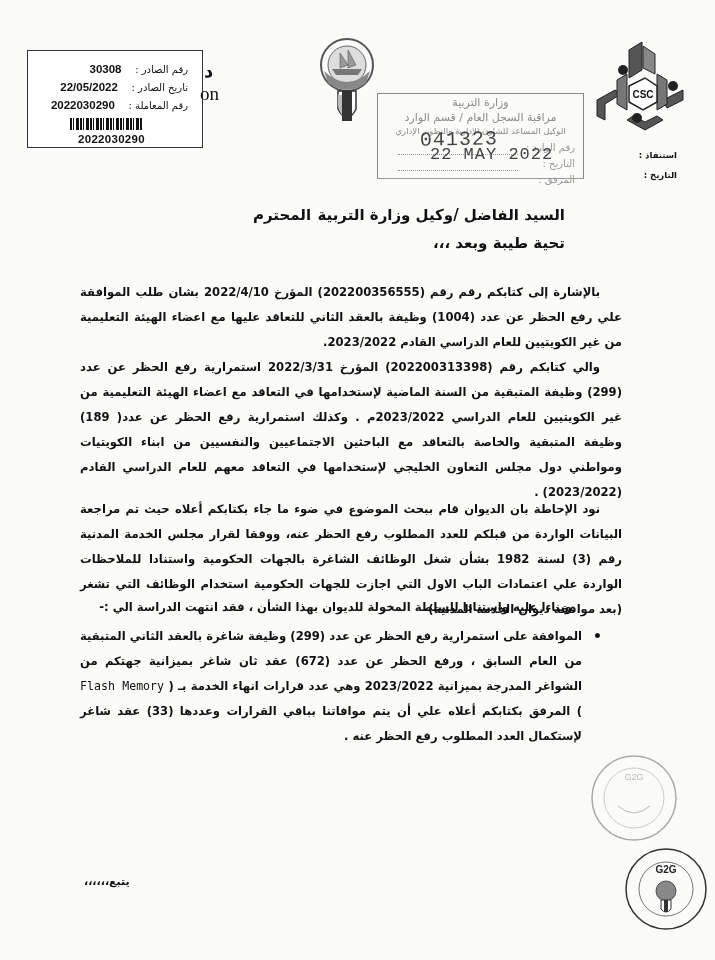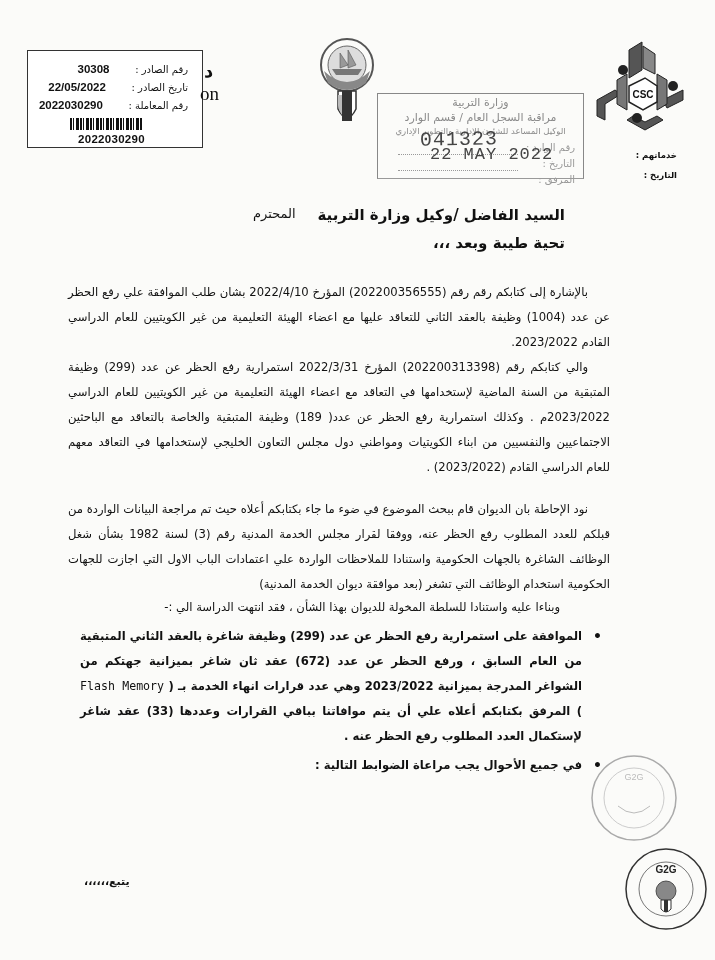--- a/index.html
+++ b/index.html
@@ -9,21 +9,21 @@
     }
     .abs { position: absolute; }
 
     
     .ref-box {
       left: 27px; top: 50px; width: 174px; height: 96px;
       border: 1.5px solid #333; background: #fff;
     }
     .ref-row { position: absolute; right: 14px; font-size: 10.5px; font-weight: bold; direction: rtl; white-space: nowrap; }
     .ref-row .lbl { font-weight: normal; font-size: 10px; }
-    .ref-row .val { margin-right: 22px; font-family: "Liberation Sans", sans-serif; font-weight: bold; font-size: 11.5px; direction: ltr; unicode-bidi: embed; text-align: center; }
+    .ref-row .val { margin-right: 10px; font-family: "Liberation Sans", sans-serif; font-weight: bold; font-size: 11.5px; direction: ltr; unicode-bidi: embed; text-align: center; }
     .barcode { left: 42px; top: 118px; width: 72px; height: 12px;
       background: repeating-linear-gradient(90deg, #111 0 2px, #fff 2px 3px, #111 3px 4px, #fff 4px 6px, #111 6px 9px, #fff 9px 10px); }
     .barcode-num { left: 78px; top: 133px; font-family: "Liberation Sans", sans-serif; font-weight: bold; font-size: 11.5px; letter-spacing: 0.3px; }
 
     .partial-letterhead { left: 204px; top: 60px; font-size: 18px; font-weight: bold; }
     .partial-letterhead2 { left: 200px; top: 83px; font-family: "Liberation Serif", serif; font-size: 19px; }
 
     
     .emblem { left: 318px; top: 35px; width: 58px; height: 95px; }
 
@@ -38,26 +38,26 @@
     .dots { position: absolute; left: 20px; right: 65px; border-bottom: 1px dotted #999; height: 0; }
     .stamp-num { left: 420px; top: 130px; font-family: "Liberation Mono", monospace; font-size: 20px; color: #444; letter-spacing: 1px; transform: rotate(-1deg); }
     .stamp-date { left: 430px; top: 146px; font-family: "Liberation Mono", monospace; font-size: 17px; color: #444; letter-spacing: 1px; }
 
     
     .csc-logo { left: 587px; top: 30px; width: 110px; height: 110px; }
     .ref-labels { right: 38px; font-size: 8.5px; font-weight: bold; direction: rtl; }
 
     
     .salutation { right: 272px; top: 206px; font-size: 15px; font-weight: bold; direction: rtl; white-space: nowrap; }
-    .respect { left: 253px; top: 206px; font-size: 13px; font-weight: normal; }
+    .respect { left: 253px; top: 206px; font-size: 15px; font-weight: bold; }
     .greeting { right: 277px; top: 234px; font-size: 15px; font-weight: bold; direction: rtl; }
 
     .para {
-      position: absolute; left: 68px; width: 542px; direction: rtl; text-align: justify;
-      font-size: 11.6px; font-weight: normal; line-height: 25px; text-align-last: right;
+      position: absolute; left: 80px; width: 542px; direction: rtl; text-align: justify;
+      font-size: 11.6px; font-weight: bold; line-height: 25px; text-align-last: right;
     }
     .para p { margin: 0; }
     .indent { text-indent: 22px; }
 
     .bullet-list { position: absolute; left: 80px; width: 526px; direction: rtl; font-size: 11.6px; font-weight: bold; line-height: 25px; }
     .bullet { position: relative; padding-right: 24px; text-align: justify; text-align-last: right; }
     .bullet::before { content: "•"; position: absolute; right: 4px; top: 0; font-size: 14px; }
     .dash { position: relative; padding-right: 22px; text-align: justify; text-align-last: right; }
     .dash::before { content: "-"; position: absolute; right: 4px; top: 0; }
     .ltr { direction: ltr; unicode-bidi: embed; font-family: "DejaVu Sans Mono", monospace; font-weight: normal; }
@@ -124,21 +124,21 @@
     <path d="M30 50 L40 44 L40 80 L30 74 Z" fill="#777"></path>
     <path d="M70 44 L80 50 L80 74 L70 80 Z" fill="#777"></path>
   </g>
   <circle cx="36" cy="40" r="5" fill="#222"></circle>
   <circle cx="86" cy="56" r="5" fill="#222"></circle>
   <circle cx="50" cy="88" r="5" fill="#222"></circle>
   <path d="M42 56 L58 48 L70 56 L70 72 L56 80 L42 72 Z" fill="#fff" stroke="#222" stroke-width="1.5"></path>
   <text x="56" y="68" text-anchor="middle" font-family="Liberation Sans, sans-serif" font-weight="bold" font-size="10" fill="#111">CSC</text>
 </svg>
 
-<div class="abs ref-labels" style="top:150px;">خدماتهم :</div>
+<div class="abs ref-labels" style="top:150px;">استنفاذ :</div>
 <div class="abs ref-labels" style="top:170px;">التاريخ :</div>
 
 <div class="abs salutation" style="right:150px;">السيد الفاضل /وكيل وزارة التربية</div>
 <div class="abs respect">المحترم</div>
 <div class="abs greeting" style="right:150px;">تحية طيبة وبعد ،،،</div>
 
 <div class="para" style="top:280px;">
   <p class="indent">بالإشارة إلى كتابكم رقم رقم (202200356555) المؤرخ 2022/4/10 بشان طلب الموافقة علي رفع الحظر عن عدد (1004) وظيفة بالعقد الثاني للتعاقد عليها مع اعضاء الهيئة التعليمية من غير الكويتيين للعام الدراسي القادم 2023/2022.</p>
 </div>
 <div class="para" style="top:355px;">
@@ -146,21 +146,20 @@
 </div>
 <div class="para" style="top:497px;">
   <p class="indent">نود الإحاطة بان الديوان قام ببحث الموضوع في ضوء ما جاء بكتابكم أعلاه حيث تم مراجعة البيانات الواردة من قبلكم للعدد المطلوب رفع الحظر عنه، ووفقا لقرار مجلس الخدمة المدنية رقم (3) لسنة 1982 بشأن شغل الوظائف الشاغرة بالجهات الحكومية واستنادا للملاحظات الواردة علي اعتمادات الباب الاول التي اجازت للجهات الحكومية استخدام الوظائف التي تشغر (بعد موافقة ديوان الخدمة المدنية)</p>
 </div>
 <div class="para" style="top:595px;">
   <p class="indent" style="text-indent:50px;">وبناءا عليه واستنادا للسلطة المخولة للديوان بهذا الشأن ، فقد انتهت الدراسة الي :-</p>
 </div>
 
 <div class="bullet-list" style="top:624px;">
   <div class="bullet"><span>الموافقة على استمرارية رفع الحظر عن عدد (299) وظيفة شاغرة بالعقد الثاني المتبقية من العام السابق ، ورفع الحظر عن عدد (672) عقد ثان شاغر بميزانية جهتكم من الشواغر المدرجة بميزانية 2023/2022 وهي عدد قرارات انهاء الخدمة بـ (</span> <span class="ltr">Flash Memory</span> <span>) المرفق بكتابكم أعلاه علي أن يتم موافاتنا بباقي القرارات وعددها (33) عقد شاغر لإستكمال العدد المطلوب رفع الحظر عنه .</span></div>
-  <div class="bullet" style="margin-top:4px;"><span>في جميع الأحوال يجب مراعاة الضوابط التالية :</span></div>
 </div>
 
 <div class="bullet-list" style="top:751px; width:548px; left:74px;">
 </div>
 
 <div class="abs follows">يتبع،،،،،،</div>
 
 <svg class="abs g2g-stamp1" viewBox="0 0 92 100">
   <circle cx="46" cy="48" r="42" fill="none" stroke="#aaa" stroke-width="1.5"></circle>
   <circle cx="46" cy="48" r="30" fill="none" stroke="#ccc" stroke-width="1"></circle>

